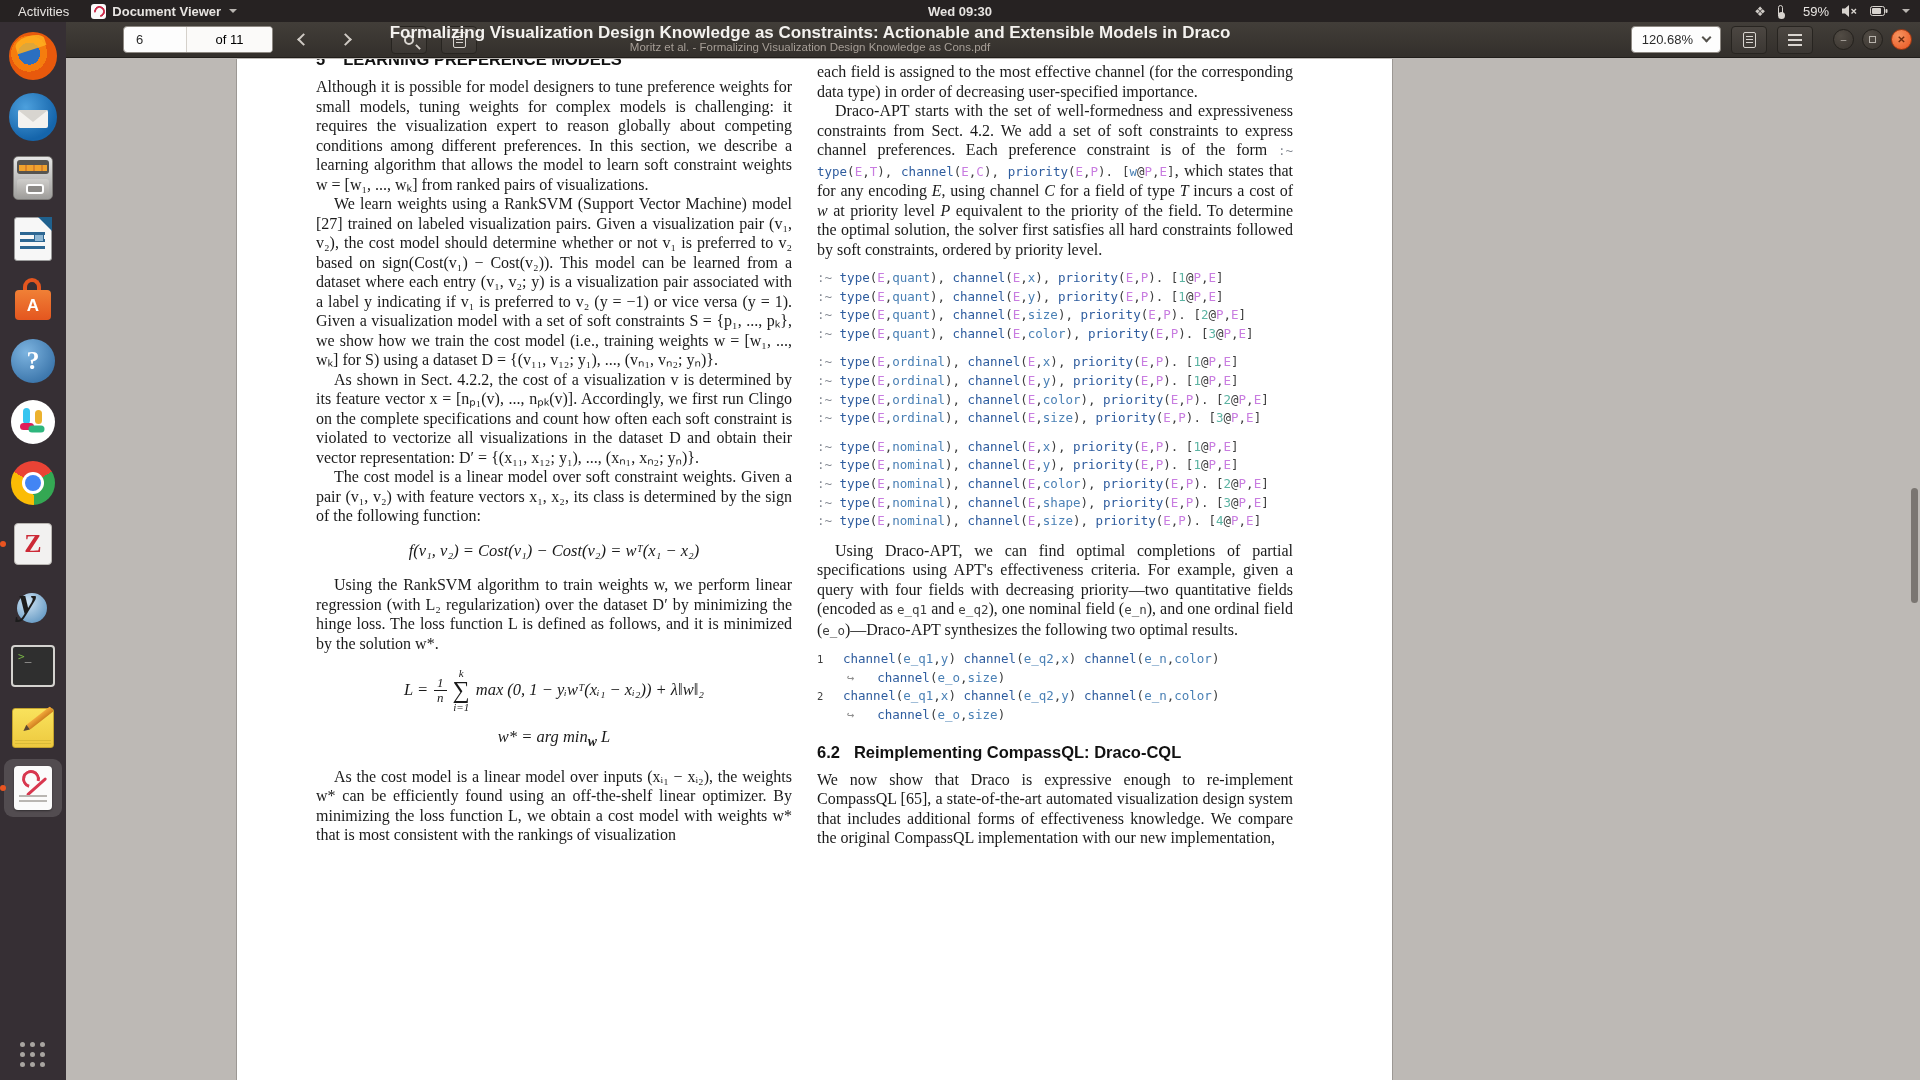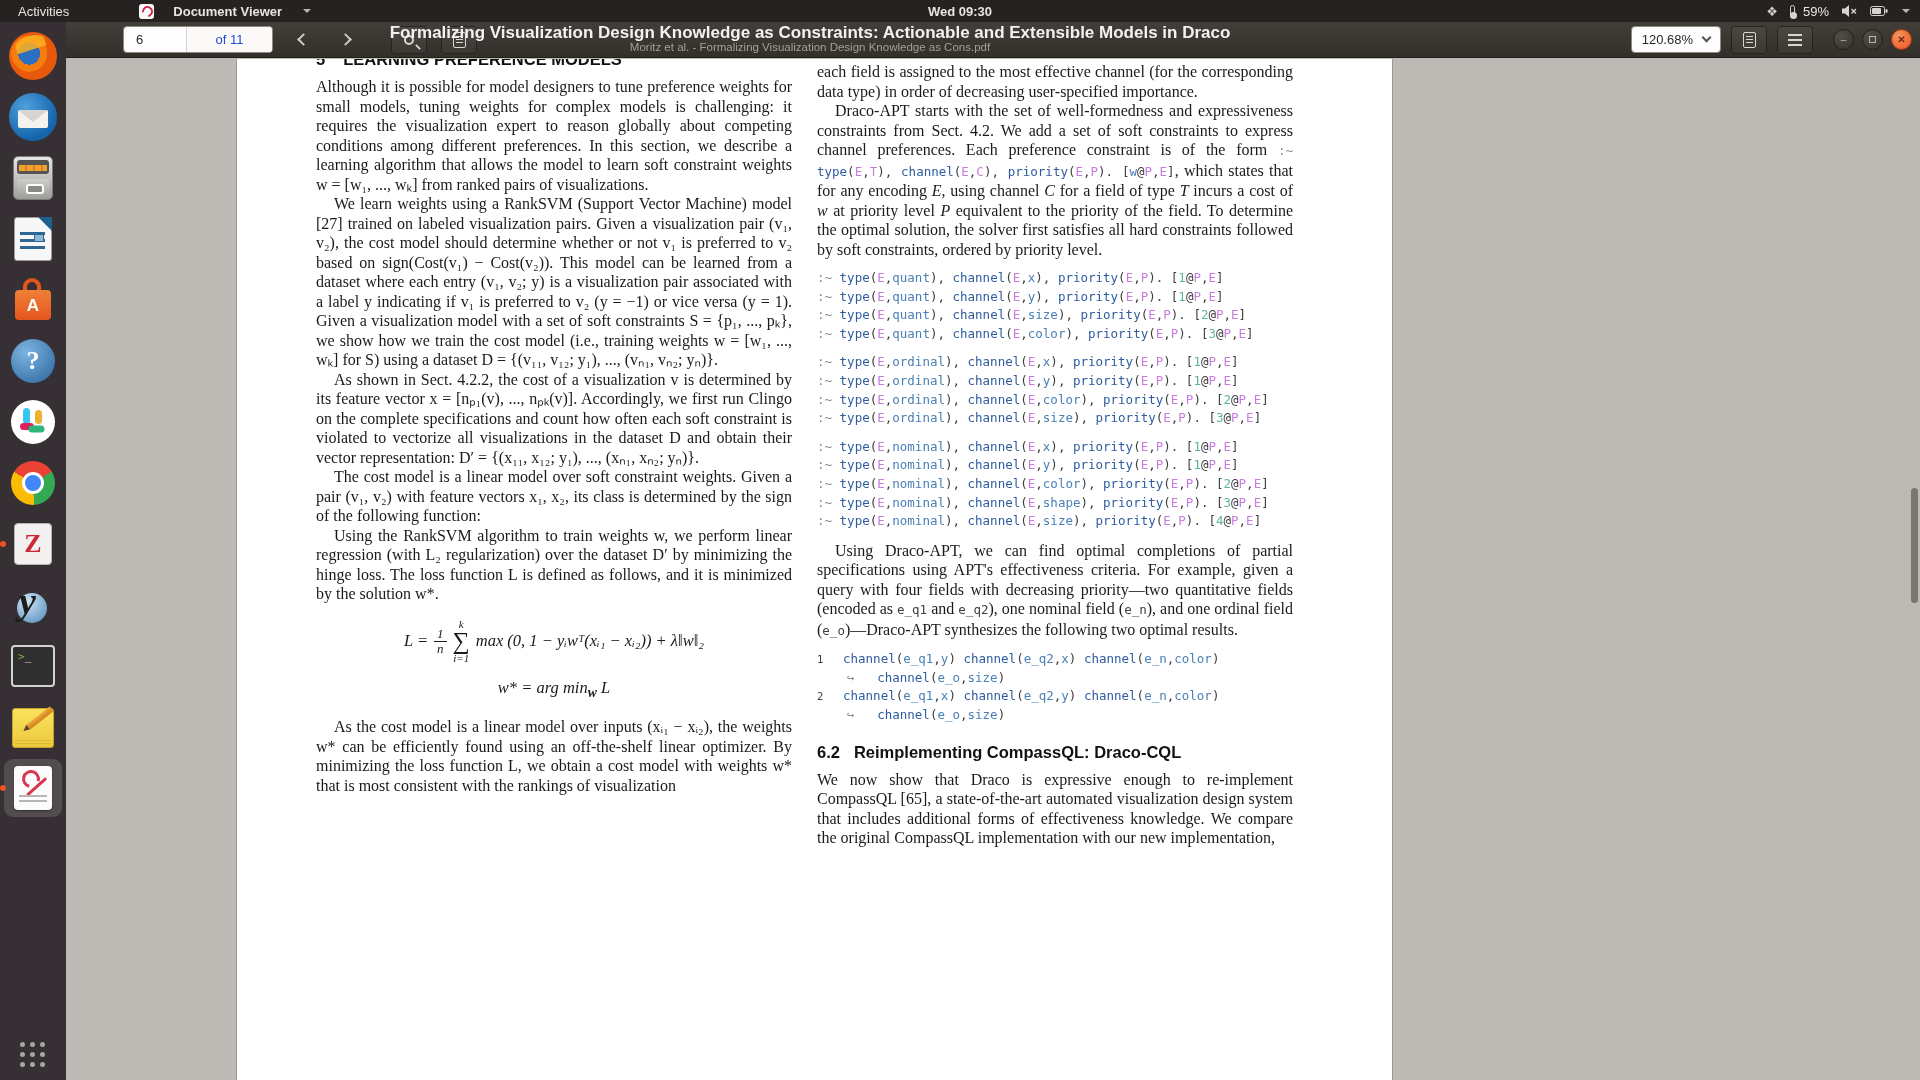--- a/index.html
+++ b/index.html
@@ -5,32 +5,32 @@
   * { margin:0; padding:0; box-sizing:border-box; }
   html,body { width:1920px; height:1080px; overflow:hidden; background:#000; }
   body { font-family:"Liberation Sans", sans-serif; }
   .screen { position:relative; width:1920px; height:1080px; background:#bdb9b5; }
 
   
   .topbar { position:absolute; top:0; left:0; width:1920px; height:22px; background:#262222;
             display:flex; align-items:center; color:#e7e4e1; font-size:13px; z-index:50; }
   .tb-left { display:flex; align-items:center; gap:14px; padding-left:10px; }
   .tb-activities { padding:0 8px; height:34px; display:flex; align-items:center;justify-content:center; }
-  .tb-appmenu { display:flex; align-items:center; gap:19px; font-weight:bold;margin-left:48px; }
+  .tb-appmenu { display:flex; align-items:center; gap:6px; font-weight:bold; }
   .evince-mini { width:15px; height:15px; background:#fbfbfb; border-radius:3px; position:relative; }
   .evince-mini::after { content:""; position:absolute; left:3px; top:2px; width:7px; height:7px;
                         border:2px solid #cc2b4a; border-radius:50%; border-bottom-color:transparent; transform:rotate(35deg); }
   .caret-down { display:inline-block; width:0; height:0; border-left:4px solid transparent; border-right:4px solid transparent; border-top:4px solid #b9b5b1; margin-left:2px; }
   .tb-clock { position:absolute; left:0; right:0; text-align:center; font-weight:bold; font-size:13px; pointer-events:none; }
   .tb-right { margin-left:auto; display:flex; align-items:center; gap:12px; padding-right:10px; }
   .dropbox-glyph { color:#cfcbc6; font-size:13px; }
   .thermo { display:inline-block; width:5px; height:12px; border:1px solid #d8d4cf; border-radius:3px; position:relative; }
   .thermo::after { content:""; position:absolute; left:-1px; bottom:-3px; width:7px; height:7px; background:#d8d4cf; border-radius:50%; }
   .tb-pct { font-size:13px; }
-  .tb-group { display:flex; align-items:center; gap:8px; }
+  .tb-group { display:flex; align-items:center; gap:20px; }
 
   
   .dock { position:absolute; left:0; top:22px; bottom:0; width:66px; background:#362f34; z-index:40;
           display:flex; flex-direction:column; align-items:center; padding-top:10px; gap:13px; }
   .dock-item { position:relative; width:48px; height:48px; flex:0 0 48px; }
   .dock-item.active::before { content:""; position:absolute; inset:-5px; background:rgba(255,255,255,0.14); border-radius:9px; }
   .run-dot::after { content:""; position:absolute; left:-9px; top:21px; width:6px; height:6px; border-radius:50%; background:#e95420; }
   .ic { position:absolute; }
 
   .ic-firefox { inset:0; border-radius:50%;
@@ -106,21 +106,21 @@
   .app-grid { margin-top:auto; margin-bottom:12px; display:grid; grid-template-columns:repeat(3,6px); grid-template-rows:repeat(3,6px); gap:4px; }
   .app-grid b { width:5px; height:5px; border-radius:50%; background:#a9a5a1; }
 
   
   .window { position:absolute; left:66px; top:22px; right:0; bottom:0; }
   .headerbar { position:absolute; left:0; top:0; right:0; height:36px;
      background:linear-gradient(#423e39, #332f2b); border-bottom:1px solid #211e1b;
      display:flex; align-items:center; padding:0 8px; z-index:30; }
   .page-pill { display:flex; align-items:center; height:27px; background:#fdfdfd; border:1px solid #8d8882; border-radius:4px; overflow:hidden; margin-left:49px; }
   .page-num { width:62px; padding-left:12px; font-size:13px; color:#2b2b2b; }
-  .page-of { width:86px; text-align:center; font-size:13px; color:#1d4ed8; border-left:1px solid #d5d1cb; background:#fbfaf9; height:100%; display:flex; align-items:center; justify-content:center; }
+  .page-of { width:86px; text-align:center; font-size:13px; color:#000000; border-left:1px solid #d5d1cb; background:#fbfaf9; height:100%; display:flex; align-items:center; justify-content:center; }
   .nav-btn { width:40px; height:27px; display:flex; align-items:center; justify-content:center; margin-left:10px; border-radius:4px; }
   .chev { width:9px; height:9px; border-left:2px solid #cfcac4; border-bottom:2px solid #cfcac4; }
   .chev.left { transform:rotate(45deg); }
   .chev.right { transform:rotate(225deg); }
   .hb-btn { width:36px; height:28px; background:linear-gradient(#4c4742,#3b3733); border:1px solid #272420; border-radius:4px;
      display:flex; align-items:center; justify-content:center; margin-left:26px; }
   .search-glyph { position:relative; width:10px; height:10px; border:2px solid #d9d5d0; border-radius:50%; }
   .search-glyph::after { content:""; position:absolute; left:9px; top:9px; width:6px; height:2px; background:#d9d5d0; transform:rotate(45deg); }
   .sheet-glyph { position:relative; width:13px; height:16px; border:1px solid #d9d5d0; border-radius:2px; background:transparent; }
   .sheet-glyph::after { content:""; position:absolute; left:2px; top:3px; right:2px; height:9px;
@@ -349,20 +349,21 @@
 
         <div class="col">
           <div class="sec-heading sec5">
             <span>5</span>
             <span>LEARNING PREFERENCE MODELS</span>
           </div>
           <div class="para">Although it is possible for model designers to tune preference weights for small models, tuning weights for complex models is challenging: it requires the visualization expert to reason globally about competing conditions among different preferences. In this section, we describe a learning algorithm that allows the model to learn soft constraint weights w = [w₁, ..., wₖ] from ranked pairs of visualizations.</div>
           <div class="para indent">We learn weights using a RankSVM (Support Vector Machine) model [27] trained on labeled visualization pairs. Given a visualization pair (v₁, v₂), the cost model should determine whether or not v₁ is preferred to v₂ based on sign(Cost(v₁) − Cost(v₂)). This model can be learned from a dataset where each entry (v₁, v₂; y) is a visualization pair associated with a label y indicating if v₁ is preferred to v₂ (y = −1) or vice versa (y = 1). Given a visualization model with a set of soft constraints S = {p₁, ..., pₖ}, we show how we train the cost model (i.e., training weights w = [w₁, ..., wₖ] for S) using a dataset D = {(v₁₁, v₁₂; y₁), ..., (vₙ₁, vₙ₂; yₙ)}.</div>
           <div class="para indent">As shown in Sect. 4.2.2, the cost of a visualization v is determined by its feature vector x = [nₚ₁(v), ..., nₚₖ(v)]. Accordingly, we first run Clingo on the complete specifications and count how often each soft constraint is violated to vectorize all visualizations in the dataset D and obtain their vector representation: D′ = {(x₁₁, x₁₂; y₁), ..., (xₙ₁, xₙ₂; yₙ)}.</div>
           <div class="para indent">The cost model is a linear model over soft constraint weights. Given a pair (v₁, v₂) with feature vectors x₁, x₂, its class is determined by the sign of the following function:</div>
+          <div class="formula">f(v₁, v₂) = Cost(v₁) − Cost(v₂) = wᵀ(x₁ − x₂)</div>
           <div class="para indent">Using the RankSVM algorithm to train weights w, we perform linear regression (with L₂ regularization) over the dataset D′ by minimizing the hinge loss. The loss function L is defined as follows, and it is minimized by the solution w*.</div>
           <div class="formula">
             <span>L =</span>
             <span class="frac">
               <span class="num">1</span>
               <span class="den">n</span>
             </span>
             <span class="sum">
               <span>k</span>
               <span class="sym">∑</span>

